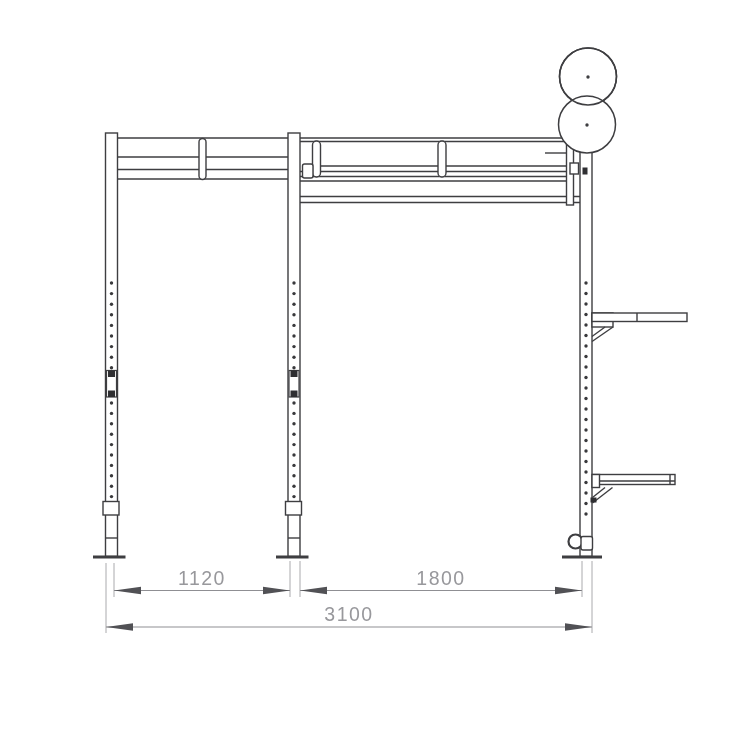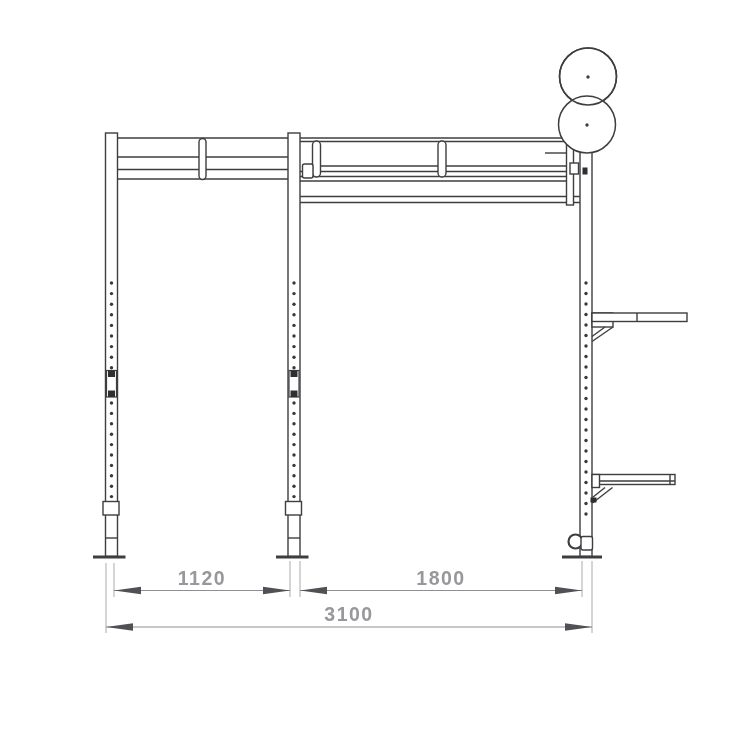--- a/index.html
+++ b/index.html
@@ -5,21 +5,21 @@
   :root{
     --bg:#ffffff;
     --ink:#3e3e41;
     --dim:#8f8f93;
     --ext:#aaaaad;
     --dimtext:#98989c;
     --arrow:#515155;
     --hole:#39393c;
   }
   html,body{margin:0;padding:0;background:var(--bg);}
-  .stage{position:relative;width:750px;height:749px;background:var(--bg);overflow:hidden;font-weight:bold;}
+  .stage{position:relative;width:750px;height:749px;background:var(--bg);overflow:hidden;}
   svg{position:absolute;left:0;top:0;}
   .ink{stroke:var(--ink);stroke-width:1.4;fill:none;}
   .ink-fill{stroke:var(--ink);stroke-width:1.4;fill:#ffffff;}
   .thick{stroke:var(--ink);stroke-width:2.8;fill:none;}
   .hole{fill:var(--hole);stroke:none;}
   .darkbit{fill:#2f2f32;stroke:none;}
   .extline{stroke:var(--ext);stroke-width:1;fill:none;}
   .dimline{stroke:var(--dim);stroke-width:1.2;fill:none;}
   .arrow{fill:var(--arrow);stroke:none;}
   .dimtext{

